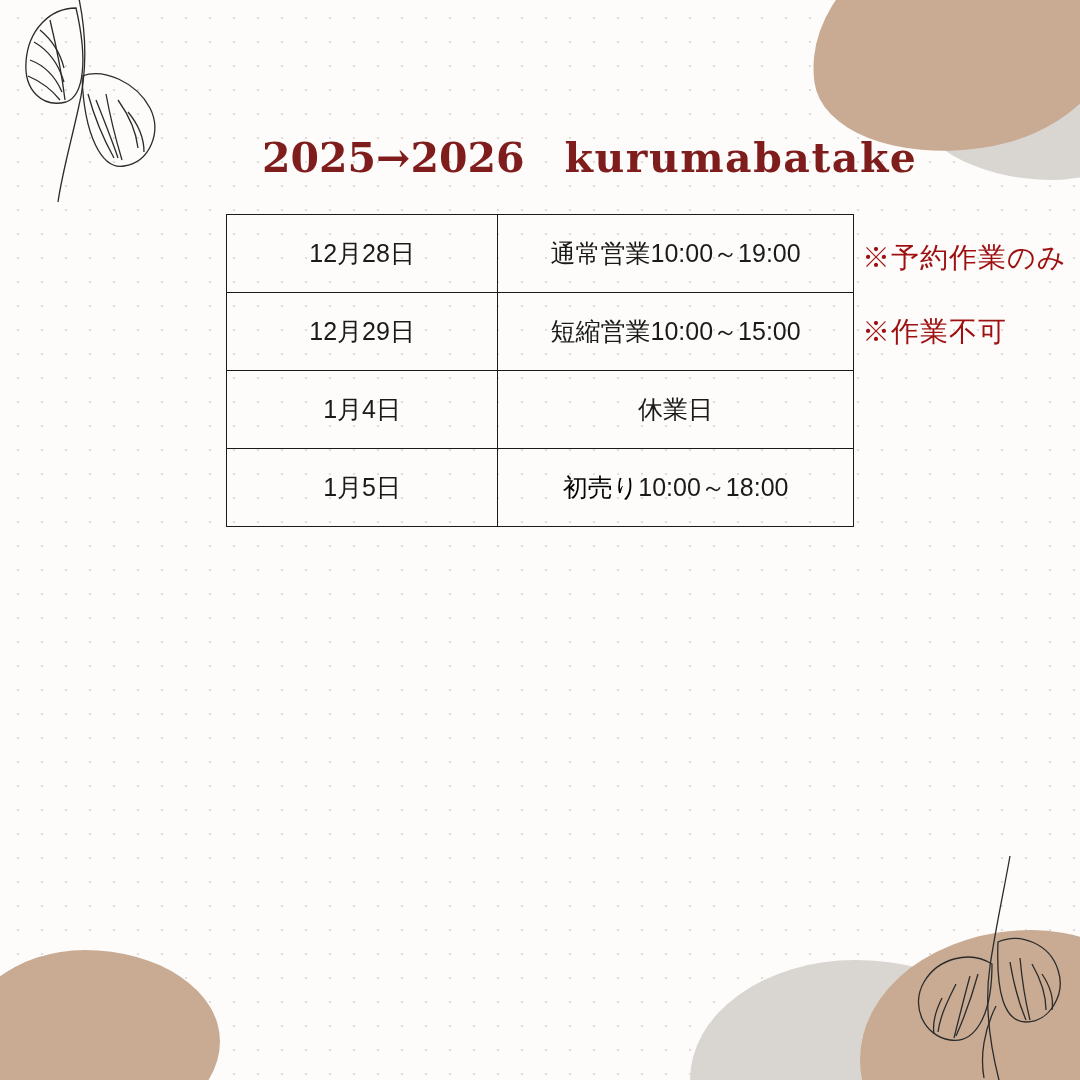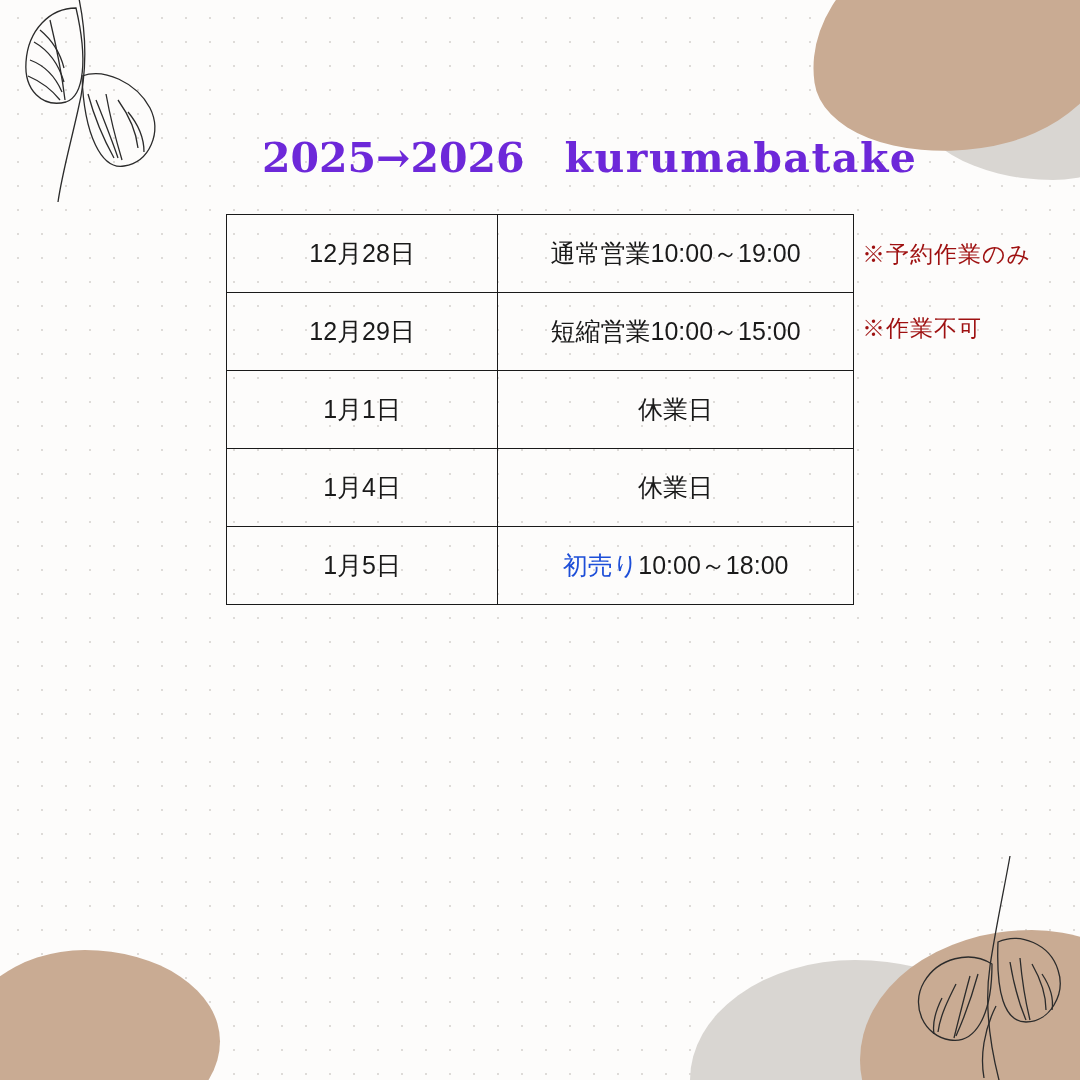--- a/index.html
+++ b/index.html
@@ -88,21 +88,21 @@
   
   .content {
     position: relative;
     z-index: 3;
   }
 
   .title {
     position: absolute;
     top: 134px;
     left: 262px;
-    color: #6d28d9;
+    color: #7f1d1d;
     font-family: "DejaVu Serif", serif;
     font-weight: bold;
     font-size: 41px;
     letter-spacing: 1px;
     white-space: nowrap;
   }
   .title .year-range {
     letter-spacing: 0px;
   }
   .title .shop {
@@ -130,28 +130,28 @@
   .schedule-table td.date-cell {
     width: 294px;
   }
   .schedule-table td.status-cell {
     width: 384px;
   }
   .status-closed {
     color: #9e1010;
   }
   .status-firstsale-label {
-    color: #1d4ed8;
+    color: #000000;
   }
 
   .note {
     position: absolute;
     left: 862px;
     color: #9e1010;
-    font-size: 23px;
+    font-size: 28px;
     letter-spacing: 1px;
     white-space: nowrap;
     font-family: "Liberation Sans", sans-serif;
   }
   .note-0 { top: 239px; }
   .note-1 { top: 313px; text-align: center; }
 </style>
 </head>
 <body>
 
@@ -208,24 +208,20 @@
     <tbody>
       <tr>
         <td class="date-cell">12月28日</td>
         <td class="status-cell"><span>通常営業</span><span>10:00～19:00</span></td>
       </tr>
       <tr>
         <td class="date-cell">12月29日</td>
         <td class="status-cell"><span>短縮営業</span><span>10:00～15:00</span></td>
       </tr>
       <tr>
-        <td class="date-cell">1月1日</td>
-        <td class="status-cell status-closed"><span>休業日</span></td>
-      </tr>
-      <tr>
         <td class="date-cell">1月4日</td>
         <td class="status-cell status-closed"><span>休業日</span></td>
       </tr>
       <tr>
         <td class="date-cell">1月5日</td>
         <td class="status-cell"><span class="status-firstsale-label">初売り</span><span>10:00～18:00</span></td>
       </tr>
     </tbody>
   </table>
 

